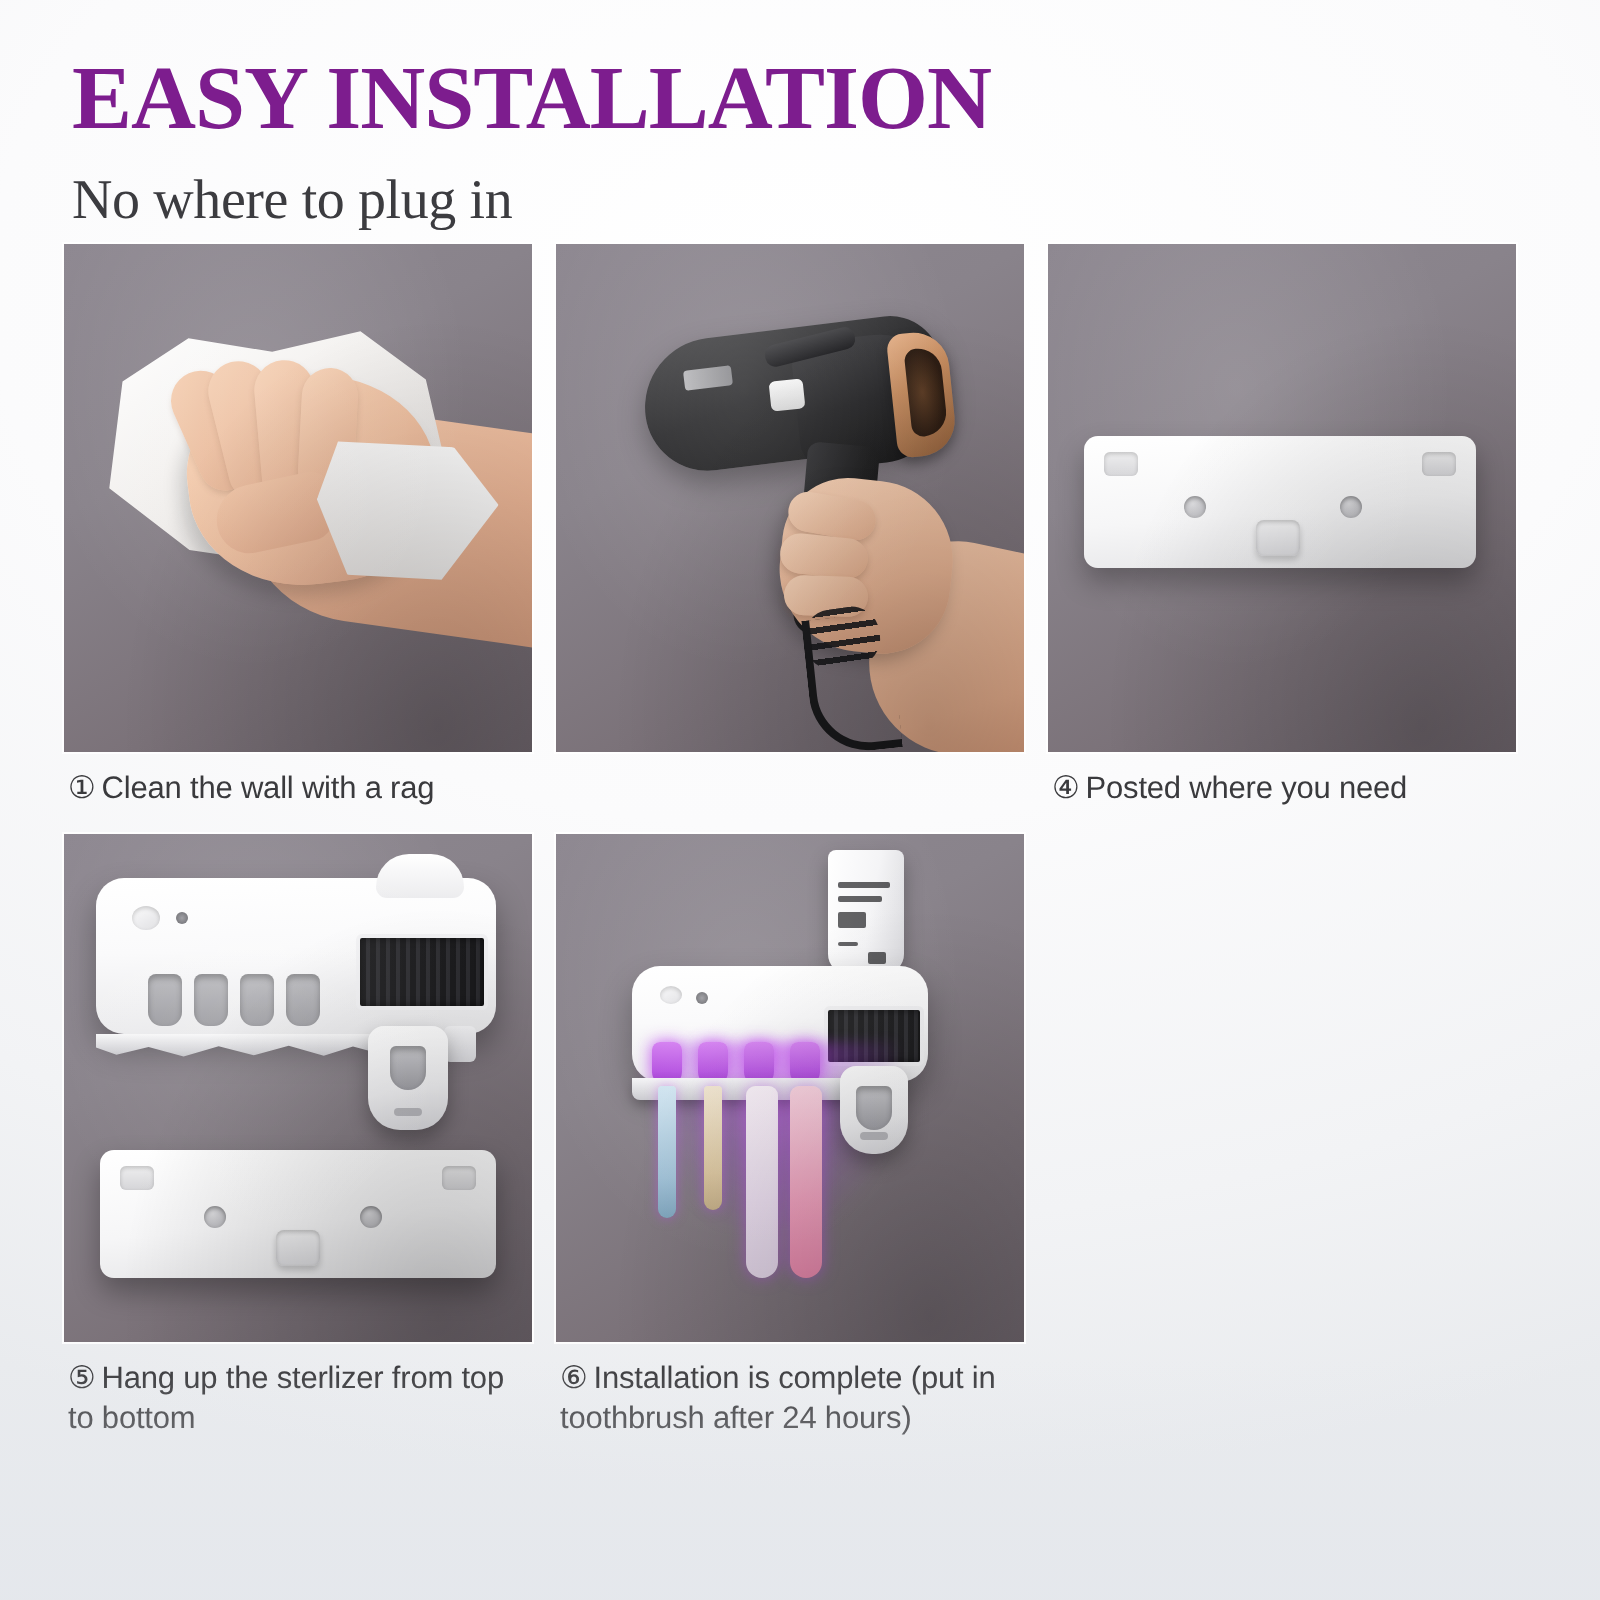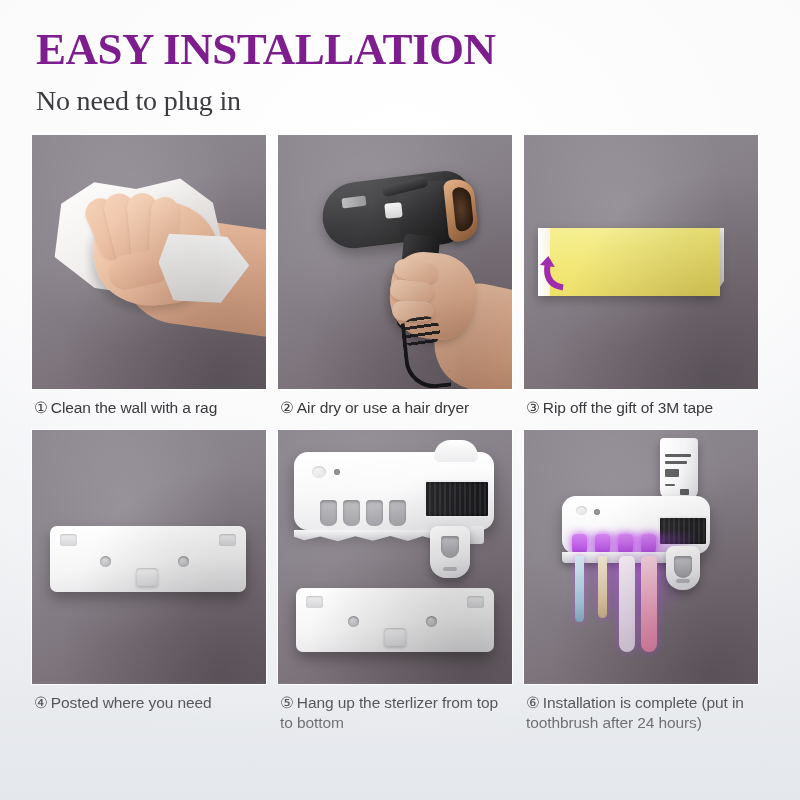--- a/index.html
+++ b/index.html
@@ -53,21 +53,21 @@
     font-weight: normal;
     color: #3c3c40;
     margin: 10px 0 0 0;
     letter-spacing: -0.2px;
   }
 
   
   .grid {
     position: absolute;
     left: 32px;
-    top: 135px;
+    top: 122px;
     width: 740px;
     display: grid;
     grid-template-columns: 234px 234px 234px;
     grid-template-rows: auto auto;
     column-gap: 19px;
     row-gap: 8px;
     gap: 12px;
   }
   .cell { width: 234px; }
 
@@ -493,21 +493,21 @@
     width: 34px; height: 44px;
   }
 </style>
 </head>
 <body>
 
 <div class="page">
 
   <div class="header">
     <h1 class="title">EASY INSTALLATION</h1>
-    <h2 class="subtitle">No need to plug in</h2>
+    <h2 class="subtitle">No where to plug in</h2>
   </div>
 
   <div class="grid">
 
     <div class="cell">
       <div class="photo p1">
         <div class="arm"></div>
         <div class="rag"></div>
         <div class="palm"></div>
         <div class="finger f1"></div>
@@ -535,39 +535,22 @@
         <div class="handle"></div>
         <div class="hand-arm"></div>
         <div class="hand"></div>
         <div class="fgrip g1"></div>
         <div class="fgrip g2"></div>
         <div class="fgrip g3"></div>
         <div class="coil"></div>
         <div class="cord"></div>
         <div class="vignette"></div>
       </div>
-      <div class="caption">
-        <span class="num">②</span><span>Air dry or use a hair dryer</span>
-      </div>
     </div>
 
-    <div class="cell">
-      <div class="photo p3">
-        <div class="tape-edge"></div>
-        <div class="tape"></div>
-        <div class="tape-left"></div>
-        <svg class="arrow" viewBox="0 0 34 38">
-          <path d="M6 4 L14 14 L9.5 14 C9.5 24 15 30 25 30 L25 36 C10 36 3.5 27 3.5 14 L-1 14 Z" fill="#9e27a8" transform="rotate(8 14 20)"></path>
-        </svg>
-        <div class="vignette"></div>
-      </div>
-      <div class="caption">
-        <span class="num">③</span><span>Rip off the gift of 3M tape</span>
-      </div>
-    </div>
 
     <div class="cell">
       <div class="photo p4">
         <div class="plate">
           <div class="tab l"></div>
           <div class="tab r"></div>
           <div class="hole h1"></div>
           <div class="hole h2"></div>
           <div class="center-tab"></div>
         </div>

